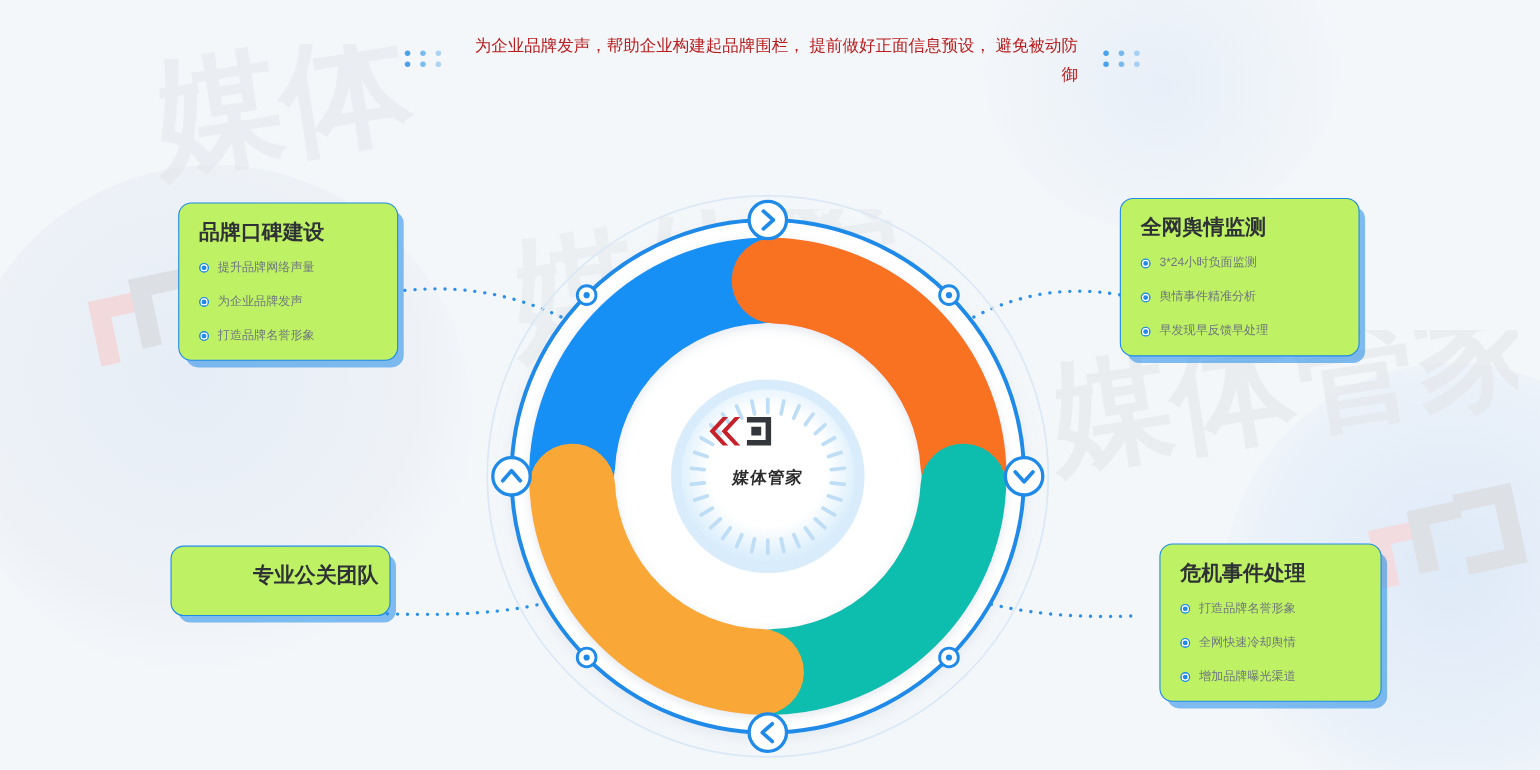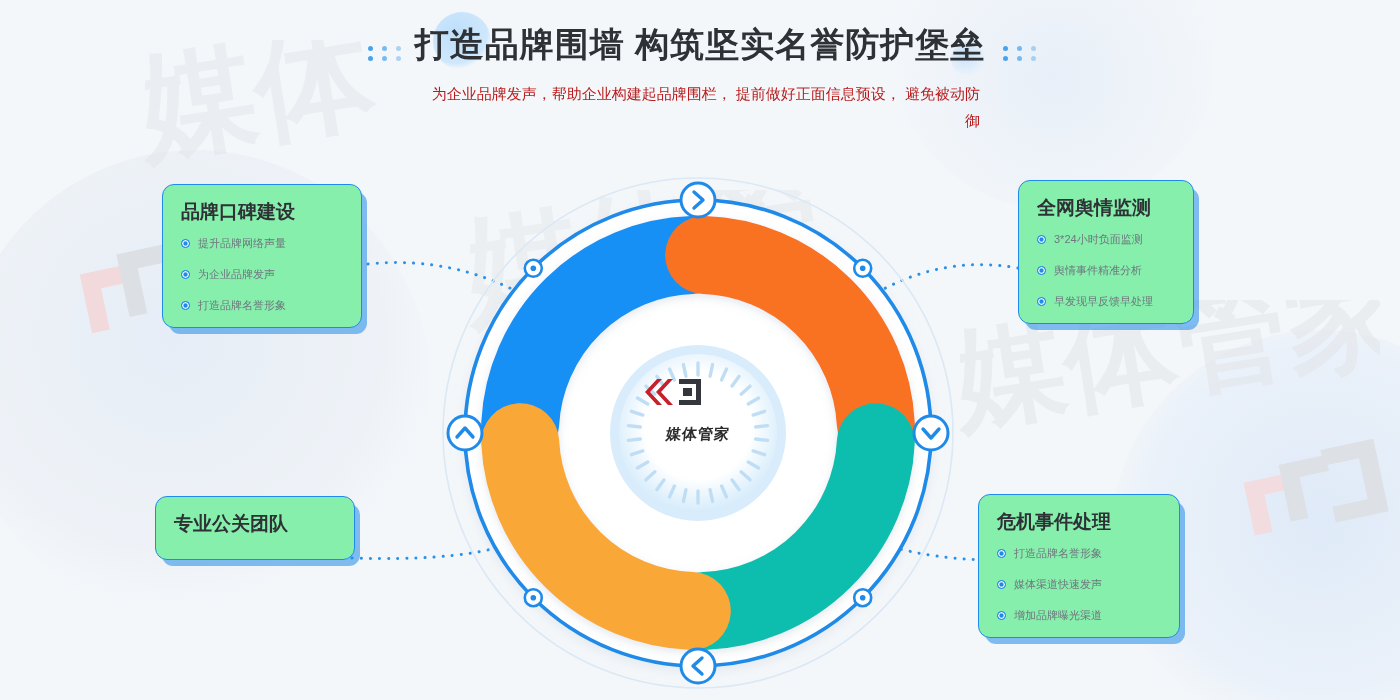--- a/index.html
+++ b/index.html
@@ -57,42 +57,42 @@
   .dots-grid i:nth-child(5){opacity:.72;}
   .dots-grid i:nth-child(6){opacity:.42;}
   .subtitle{
     margin:10px auto 0;width:560px;
     font-size:15px;line-height:27px;color:#b91c1c;text-align:right;
   }
 
   
   .card{
     position:absolute;box-sizing:border-box;
-    background:#86efac;border:1.6px solid #1f8ae8;border-radius:12px;
+    background:#bef264;border:1.6px solid #1f8ae8;border-radius:12px;
     box-shadow:6px 7px 0 -1px rgba(31,138,232,.55);
     padding:14px 10px 13px 18px;
   }
   .card-title{
     margin:0 0 9px 0;font-size:19px;font-weight:bold;color:#2e3135;line-height:26px;
   }
   .card ul{list-style:none;margin:0;padding:0;}
   .card li{
     display:flex;align-items:center;
     font-size:11px;line-height:18px;color:#6f767f;margin:0 0 13px 0;
   }
   .card li:last-child{margin-bottom:0;}
   .bullet{
     flex:0 0 auto;width:7px;height:7px;border-radius:50%;margin-right:8px;
     border:1.7px solid #1f8ae8;background:#1f8ae8;
     box-shadow:inset 0 0 0 1.3px #fff;
   }
   #card-tl{left:162px;top:184px;width:200px;}
-  #card-tr{left:1018px;top:180px;width:176px;}
-  #card-bl{left:155px;top:496px;width:200px;}
-  #card-br{left:978px;top:494px;width:202px;}
+  #card-tr{left:1018px;top:180px;width:218px;}
+  #card-bl{left:155px;top:496px;width:200px;text-align:right;}
+  #card-br{left:1054px;top:494px;width:202px;}
 
   
   .wheel{position:absolute;left:433px;top:168px;width:530px;height:530px;}
   .wheel svg{position:absolute;left:0;top:0;}
 
   .logo-core{
     position:absolute;left:50%;top:50%;transform:translate(-50%,-50%);
     width:112px;height:112px;display:flex;flex-direction:column;
     align-items:center;justify-content:center;
   }
@@ -159,25 +159,20 @@
         <i></i>
         <i></i>
     </div>
     <div class="dots-grid dots-right">
       <i></i>
         <i></i>
         <i></i>
         <i></i>
         <i></i>
         <i></i>
-    </div>
-    <div class="title-wrap">
-      <span class="title-blob"></span>
-      <span class="title-blob2"></span>
-      <h1 class="page-title">打造品牌围墙 构筑坚实名誉防护堡垒</h1>
     </div>
     <p class="subtitle">为企业品牌发声，帮助企业构建起品牌围栏， 提前做好正面信息预设， 避免被动防御</p>
   </div>
 
   <svg class="links">
     <g stroke="#1f8ae8" stroke-width="3" stroke-linecap="round" fill="none" stroke-dasharray="0.1 9" opacity=".95">
       <path d="M368 264 C 430 258, 478 272, 516 291"></path>
       <path d="M1018 268 C 960 258, 915 272, 880 291"></path>
       <path d="M352 558 C 420 560, 462 556, 492 549"></path>
       <path d="M1028 560 C 968 562, 928 556, 900 549"></path>
@@ -346,21 +341,21 @@
 
   <div class="card" id="card-br">
     <h2 class="card-title">危机事件处理</h2>
     <ul>
       <li>
         <span class="bullet"></span>
         <span>打造品牌名誉形象</span>
       </li>
       <li>
         <span class="bullet"></span>
-        <span>媒体渠道快速发声</span>
+        <span>全网快速冷却舆情</span>
       </li>
       <li>
         <span class="bullet"></span>
         <span>增加品牌曝光渠道</span>
       </li>
     </ul>
   </div>
 
 </div>
 

